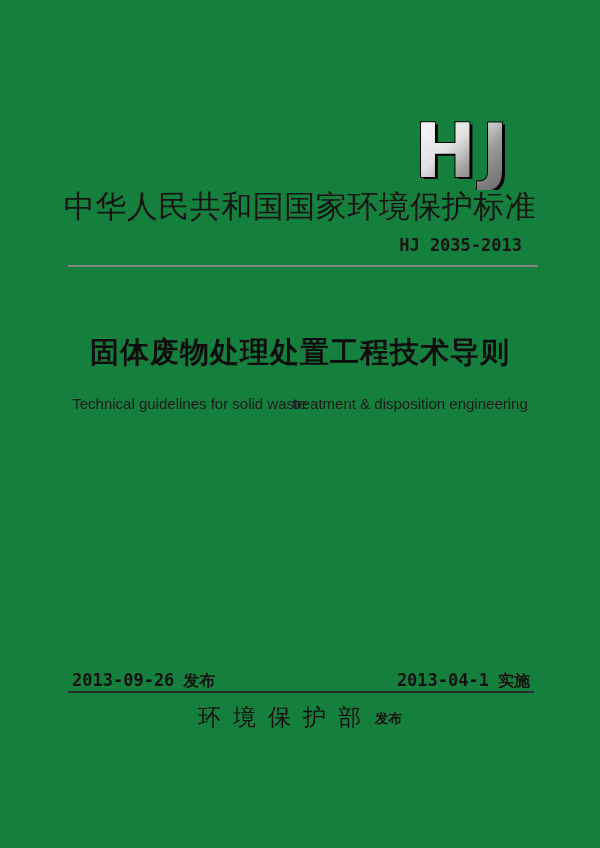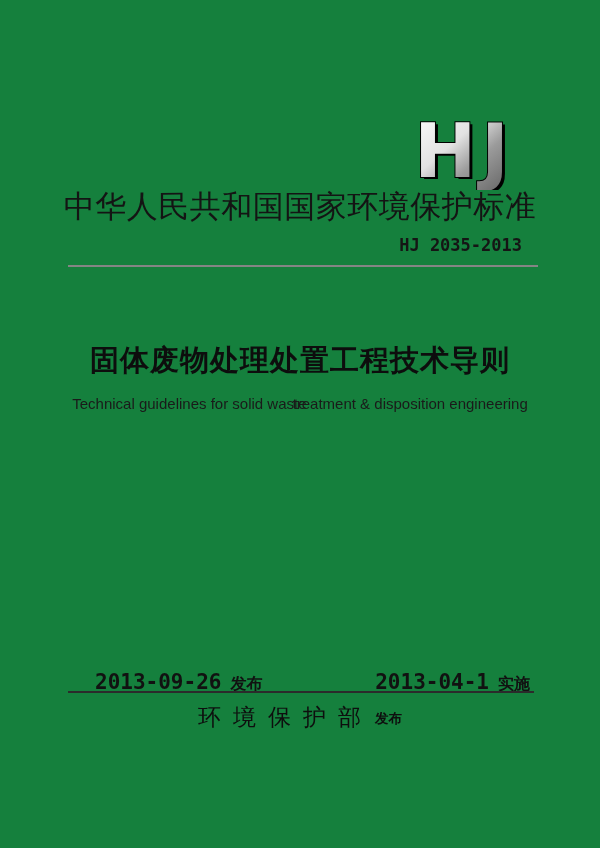--- a/index.html
+++ b/index.html
@@ -68,21 +68,20 @@
     position: absolute;
     top: 333px;
     left: 0;
     width: 100%;
     text-align: center;
     font-size: 29px;
     font-weight: bold;
     letter-spacing: 1px;
     color: #0d0d0d;
     white-space: nowrap;
-    margin-top: 8px;
   }
 
   
   .title-en {
     position: absolute;
     top: 395px;
     left: 0;
     width: 100%;
     text-align: center;
     font-size: 15px;
@@ -117,24 +116,23 @@
     justify-content: space-between;
     align-items: baseline;
   }
   .date-group {
     display: flex;
     align-items: baseline;
     white-space: nowrap;
   }
   .date-value {
     font-family: "DejaVu Sans Mono", "Liberation Mono", monospace;
-    font-size: 21px;
+    font-size: 17px;
     font-weight: bold;
     color: #111111;
-    margin-left: 23px;
   }
   .date-label {
     font-size: 16px;
     font-weight: bold;
     margin-left: 9px;
     color: #111111;
   }
 
   .rule-bottom {
     position: absolute;

